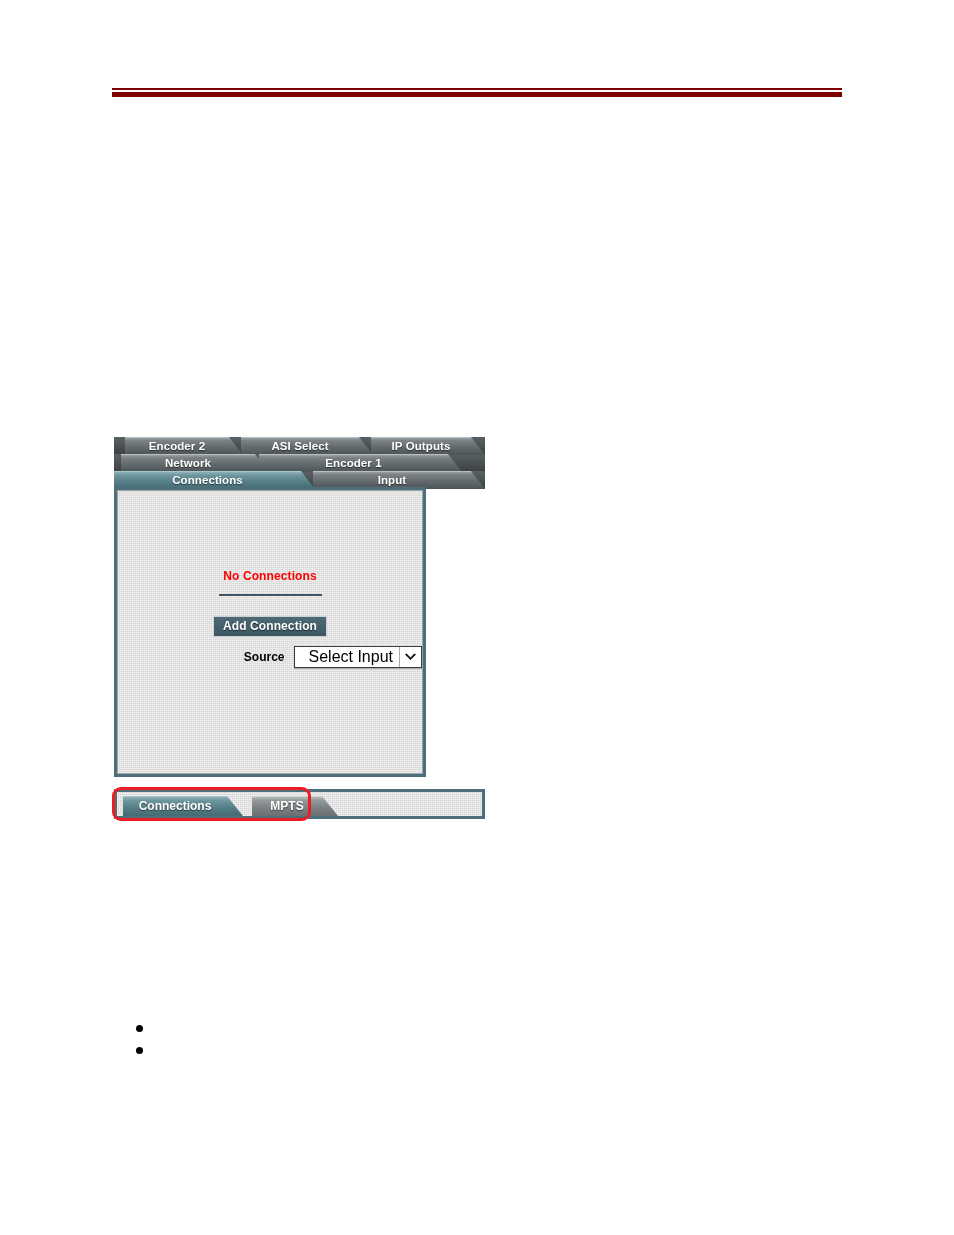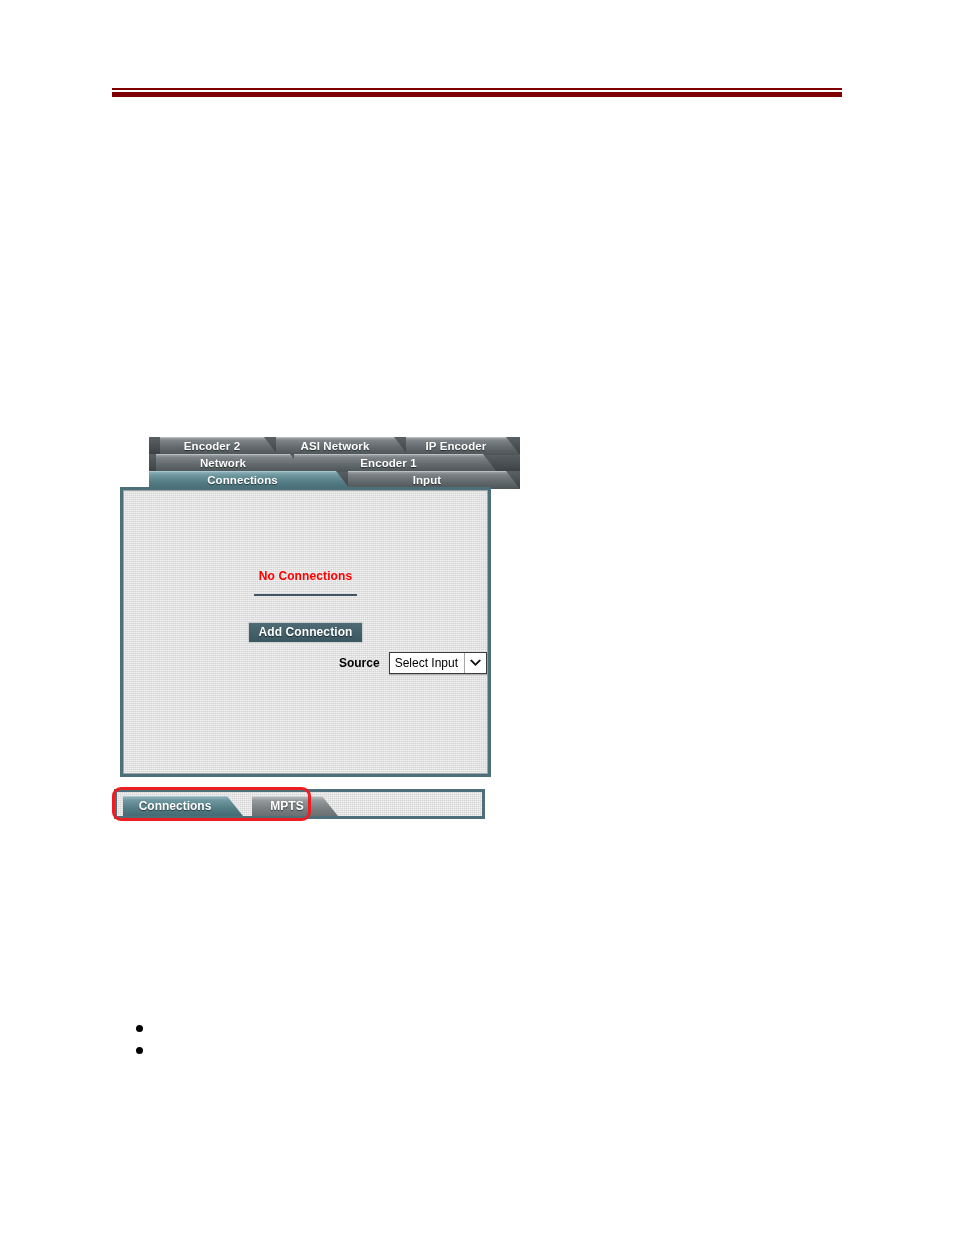--- a/index.html
+++ b/index.html
@@ -42,21 +42,20 @@
     top: 437px;
     width: 371px;
     height: 388px;
   }
 
   
   .tabrows {
     position: relative;
     width: 371px;
     height: 44px;
-    margin-left: 35px;
   }
   .tabrow {
     position: absolute;
     left: 0;
     width: 371px;
     height: 17px;
   }
   .tabrow.r1 { top: 0px; }
   .tabrow.r2 { top: 17px; border-radius: 6px; }
   .tabrow.r3 { top: 34px; }
@@ -88,23 +87,23 @@
   .tab-bg-strip {
     position: absolute;
     left: 0; top: 0;
     width: 371px; height: 18px;
     background: linear-gradient(to bottom, #5a6164 0%, #474d50 60%, #3a4042 100%);
   }
 
   
   .panel {
     position: absolute;
-    left: 6px;
+    left: 0;
     top: 50px;
-    width: 371px;
+    width: 312px;
     height: 290px;
     box-sizing: border-box;
     border: 3px solid #4d6f79;
     background: #4c1d95;
   }
   .panel-inner {
     width: 100%;
     height: 100%;
     box-sizing: border-box;
     border: 1px solid #9fa4a6;
@@ -130,21 +129,21 @@
     letter-spacing: 0.1px;
   }
   .divider-rule {
     width: 103px;
     height: 2px;
     background: #3f5566;
     margin: 11px auto 0 auto;
   }
   .add-btn {
     display: inline-block;
-    margin-top: 26px;
+    margin-top: 20px;
     padding: 2px 9px 3px 9px;
     background: linear-gradient(to bottom, #4e6a75 0%, #43606b 50%, #3b5862 100%);
     border: 1px solid #cfd3d4;
     color: #ffffff;
     font-size: 12px;
     font-weight: bold;
     letter-spacing: 0.1px;
     text-shadow: 0 1px 1px rgba(0,0,0,0.6);
     cursor: pointer;
     user-select: none;
@@ -167,23 +166,24 @@
     background: #ffffff;
     border: 1px solid #3c3c3c;
     height: 20px;
     box-shadow: 0 1px 1px rgba(0,0,0,0.25);
     cursor: pointer;
   }
   .select-value {
     display: flex;
     align-items: center;
     padding: 0 6px 0 5px;
-    font-size: 12px;
+    font-size: 16px;
     color: #000000;
     white-space: nowrap;
+    margin-left: 9px;
   }
   .select-arrow {
     width: 21px;
     display: flex;
     align-items: center;
     justify-content: center;
     border-left: 1px solid #a8a8a8;
   }
   .select-arrow svg { display: block; }
 
@@ -284,22 +284,22 @@
 
 <div class="figure">
 
   <div class="tabrows">
     <div class="tab-bg-strip" style="top:0"></div>
     <div class="tab-bg-strip" style="top:17px"></div>
     <div class="tab-bg-strip" style="top:34px"></div>
 
     <div class="tabrow r1">
       <div class="tab" style="left:11px;width:118px">Encoder 2</div>
-      <div class="tab" style="left:127px;width:132px">ASI Network</div>
-      <div class="tab" style="left:257px;width:114px">IP Encoder</div>
+      <div class="tab" style="left:127px;width:132px">ASI Select</div>
+      <div class="tab" style="left:257px;width:114px">IP Outputs</div>
     </div>
 
     <div class="tabrow r2">
       <div class="tab" style="left:7px;width:148px">Network</div>
       <div class="tab" style="left:145px;width:203px">Encoder 1</div>
     </div>
 
     <div class="tabrow r3">
       <div class="tab active" style="left:0px;width:201px">Connections</div>
       <div class="tab" style="left:199px;width:172px">Input</div>

